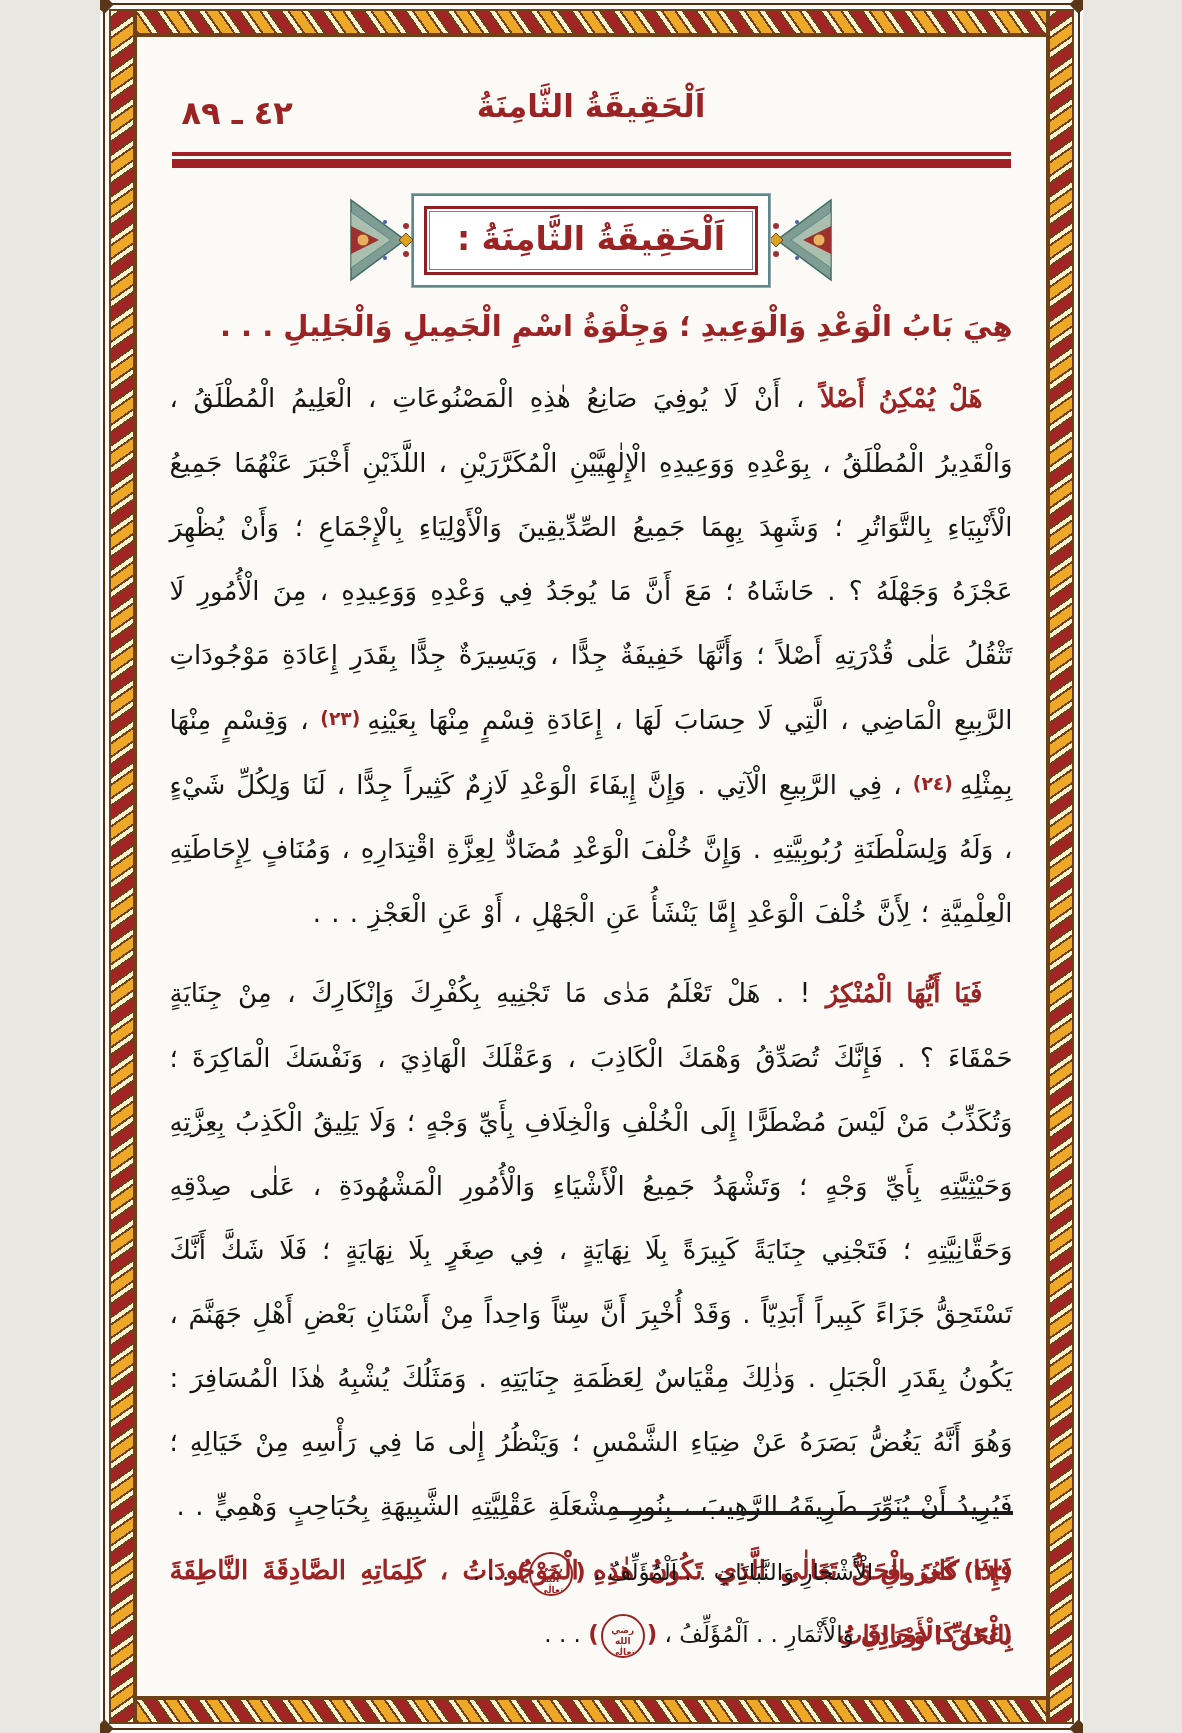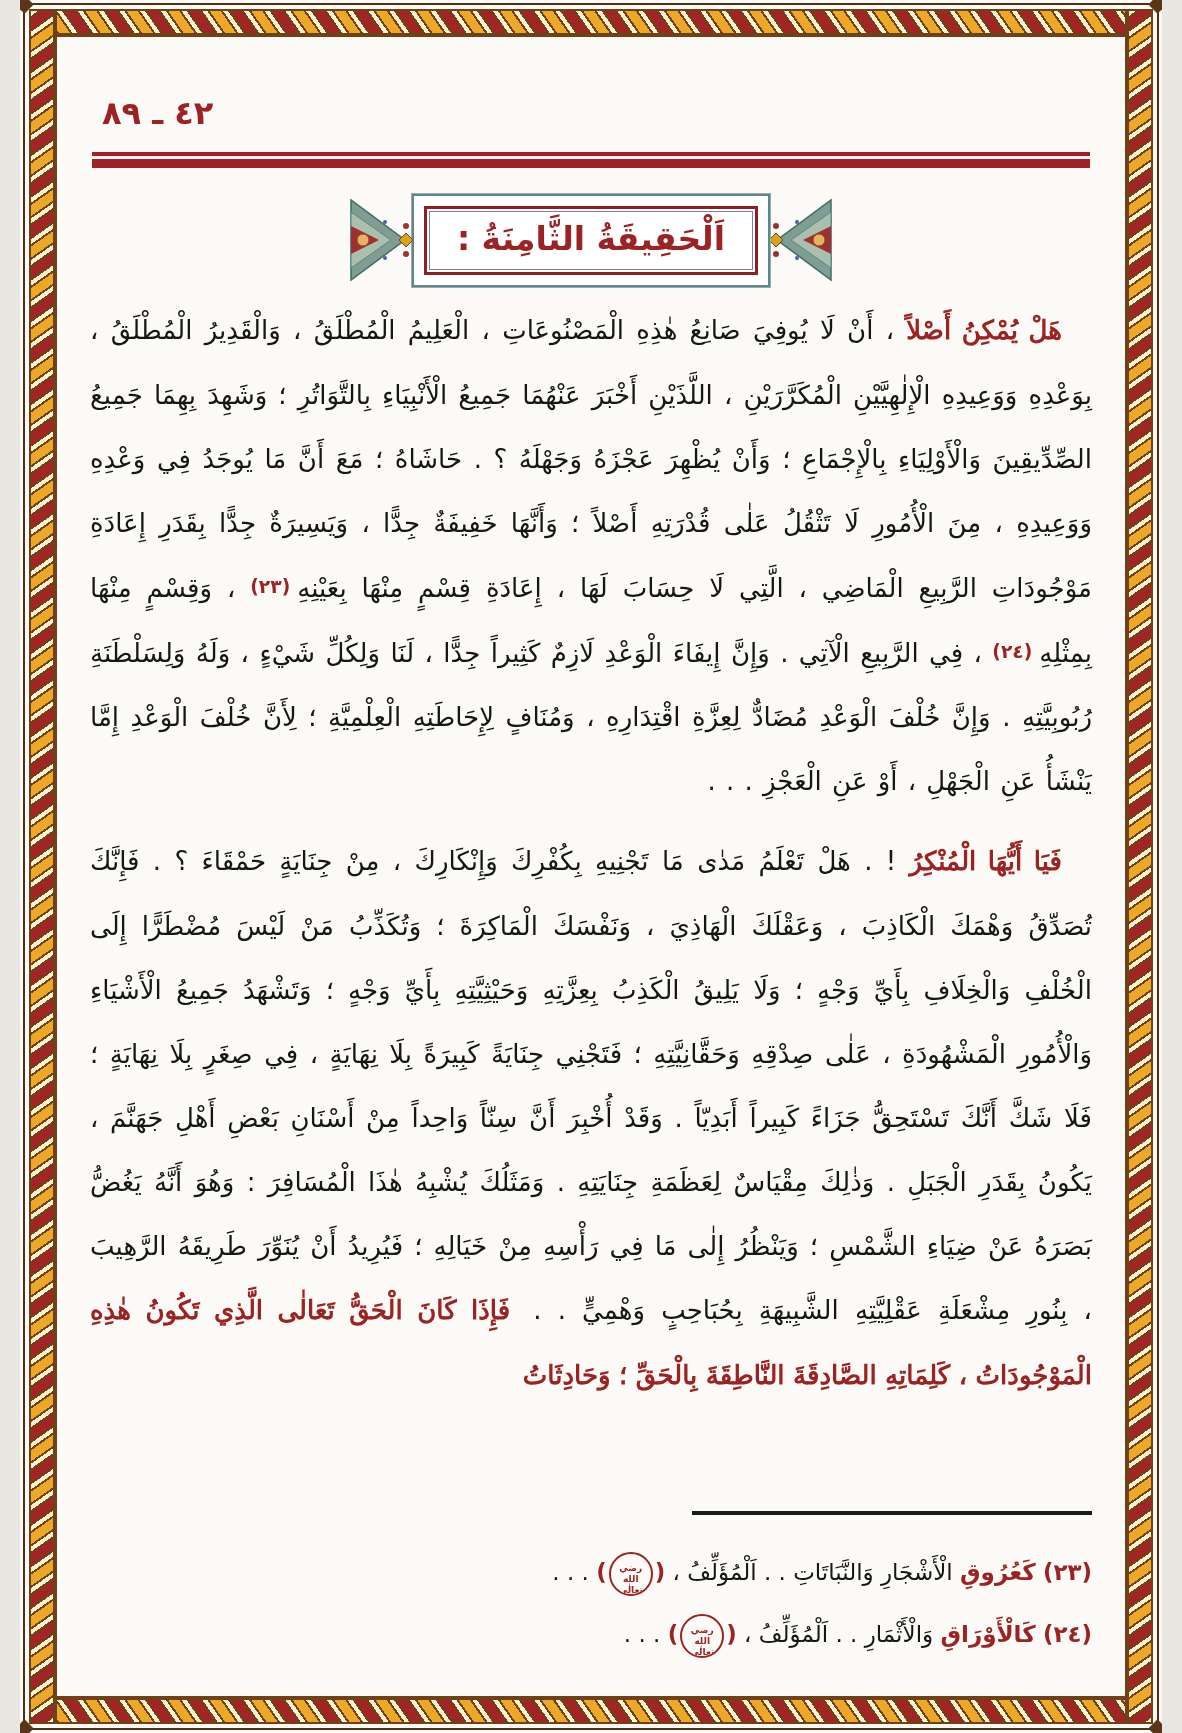--- a/index.html
+++ b/index.html
@@ -1,19 +1,19 @@
 <!DOCTYPE html>
 <html lang="ar" dir="rtl"><head>
 <meta charset="utf-8">
 <style>
   * { margin:0; padding:0; box-sizing:border-box; }
   html,body { background:#e9e7e2; }
   .page {
     position:relative;
-    width:1142px; height:1733px;
+    width:983px; height:1733px;
     margin:0 auto;
     background:#fbfaf6;
     font-family:"DejaVu Sans", sans-serif;
     direction:rtl;
     overflow:hidden;
   }
   
   .frame-line-outer {
     position:absolute; inset:3px;
     border:2px solid #4f3014;
@@ -107,20 +107,21 @@
   <div class="band band-left chain-v"></div>
   <div class="band band-right chain-v"></div>
   <div class="nub nub-tl"></div>
   <div class="nub nub-tr"></div>
   <div class="nub nub-bl"></div>
   <div class="nub nub-br"></div>
 
   <div class="content">
 
     <div class="page-numbers">٤٢ ـ ٨٩</div>
+    <div class="header-title">اَلْحَقِيقَةُ الثَّامِنَةُ</div>
     <div class="double-rule">
       <div class="rule-thin"></div>
       <div class="rule-thick"></div>
     </div>
 
     <div class="cartouche-row">
       <svg class="ornament" width="66" height="96" viewBox="0 0 64 96">
         <polygon points="64,8 64,88 10,48" fill="#7f9d92" stroke="#3f6b65" stroke-width="1.5"></polygon>
         <polygon points="64,20 64,76 24,48" fill="#aabfae" stroke="#5c8886" stroke-width="1"></polygon>
         <polygon points="64,34 64,62 36,48" fill="#a03030"></polygon>
@@ -143,20 +144,21 @@
         <circle cx="52" cy="48" r="6" fill="#e8b060" stroke="#8a4a20" stroke-width="1"></circle>
         <polygon points="16,48 9,41 2,48 9,55" fill="#d9a31f" stroke="#6e4118" stroke-width="1"></polygon>
         <circle cx="9" cy="34" r="3" fill="#a03030"></circle>
         <circle cx="9" cy="62" r="3" fill="#a03030"></circle>
         <circle cx="30" cy="30" r="2" fill="#4a5f9e"></circle>
         <circle cx="30" cy="66" r="2" fill="#4a5f9e"></circle>
       </svg>
     </div>
 
     <div class="body-text">
+      <div class="intro">هِيَ بَابُ الْوَعْدِ وَالْوَعِيدِ ؛ وَجِلْوَةُ اسْمِ الْجَمِيلِ وَالْجَلِيلِ . . .</div>
       <p class="para"><span class="seg-red">هَلْ يُمْكِنُ أَصْلاً</span><span class="seg-text"> ، أَنْ لَا يُوفِيَ صَانِعُ هٰذِهِ الْمَصْنُوعَاتِ ، الْعَلِيمُ الْمُطْلَقُ ، وَالْقَدِيرُ الْمُطْلَقُ ، بِوَعْدِهِ وَوَعِيدِهِ الْإِلٰهِيَّيْنِ الْمُكَرَّرَيْنِ ، اللَّذَيْنِ أَخْبَرَ عَنْهُمَا جَمِيعُ الْأَنْبِيَاءِ بِالتَّوَاتُرِ ؛ وَشَهِدَ بِهِمَا جَمِيعُ الصِّدِّيقِينَ وَالْأَوْلِيَاءِ بِالْإِجْمَاعِ ؛ وَأَنْ يُظْهِرَ عَجْزَهُ وَجَهْلَهُ ؟ . حَاشَاهُ ؛ مَعَ أَنَّ مَا يُوجَدُ فِي وَعْدِهِ وَوَعِيدِهِ ، مِنَ الْأُمُورِ لَا تَثْقُلُ عَلٰى قُدْرَتِهِ أَصْلاً ؛ وَأَنَّهَا خَفِيفَةٌ جِدًّا ، وَيَسِيرَةٌ جِدًّا بِقَدَرِ إِعَادَةِ مَوْجُودَاتِ الرَّبِيعِ الْمَاضِي ، الَّتِي لَا حِسَابَ لَهَا ، إِعَادَةِ قِسْمٍ مِنْهَا بِعَيْنِهِ</span><span class="seg-ref">(٢٣)</span><span class="seg-text"> ، وَقِسْمٍ مِنْهَا بِمِثْلِهِ</span><span class="seg-ref">(٢٤)</span><span class="seg-text"> ، فِي الرَّبِيعِ الْآتِي . وَإِنَّ إِيفَاءَ الْوَعْدِ لَازِمٌ كَثِيراً جِدًّا ، لَنَا وَلِكُلِّ شَيْءٍ ، وَلَهُ وَلِسَلْطَنَةِ رُبُوبِيَّتِهِ . وَإِنَّ خُلْفَ الْوَعْدِ مُضَادٌّ لِعِزَّةِ اقْتِدَارِهِ ، وَمُنَافٍ لِإِحَاطَتِهِ الْعِلْمِيَّةِ ؛ لِأَنَّ خُلْفَ الْوَعْدِ إِمَّا يَنْشَأُ عَنِ الْجَهْلِ ، أَوْ عَنِ الْعَجْزِ . . .</span></p>
       <p class="para"><span class="seg-red">فَيَا أَيُّهَا الْمُنْكِرُ</span><span class="seg-text"> ! . هَلْ تَعْلَمُ مَدٰى مَا تَجْنِيهِ بِكُفْرِكَ وَإِنْكَارِكَ ، مِنْ جِنَايَةٍ حَمْقَاءَ ؟ . فَإِنَّكَ تُصَدِّقُ وَهْمَكَ الْكَاذِبَ ، وَعَقْلَكَ الْهَاذِيَ ، وَنَفْسَكَ الْمَاكِرَةَ ؛ وَتُكَذِّبُ مَنْ لَيْسَ مُضْطَرًّا إِلَى الْخُلْفِ وَالْخِلَافِ بِأَيِّ وَجْهٍ ؛ وَلَا يَلِيقُ الْكَذِبُ بِعِزَّتِهِ وَحَيْثِيَّتِهِ بِأَيِّ وَجْهٍ ؛ وَتَشْهَدُ جَمِيعُ الْأَشْيَاءِ وَالْأُمُورِ الْمَشْهُودَةِ ، عَلٰى صِدْقِهِ وَحَقَّانِيَّتِهِ ؛ فَتَجْنِي جِنَايَةً كَبِيرَةً بِلَا نِهَايَةٍ ، فِي صِغَرٍ بِلَا نِهَايَةٍ ؛ فَلَا شَكَّ أَنَّكَ تَسْتَحِقُّ جَزَاءً كَبِيراً أَبَدِيّاً . وَقَدْ أُخْبِرَ أَنَّ سِنّاً وَاحِداً مِنْ أَسْنَانِ بَعْضِ أَهْلِ جَهَنَّمَ ، يَكُونُ بِقَدَرِ الْجَبَلِ . وَذٰلِكَ مِقْيَاسٌ لِعَظَمَةِ جِنَايَتِهِ . وَمَثَلُكَ يُشْبِهُ هٰذَا الْمُسَافِرَ : وَهُوَ أَنَّهُ يَغُضُّ بَصَرَهُ عَنْ ضِيَاءِ الشَّمْسِ ؛ وَيَنْظُرُ إِلٰى مَا فِي رَأْسِهِ مِنْ خَيَالِهِ ؛ فَيُرِيدُ أَنْ يُنَوِّرَ طَرِيقَهُ الرَّهِيبَ ، بِنُورِ مِشْعَلَةِ عَقْلِيَّتِهِ الشَّبِيهَةِ بِحُبَاحِبٍ وَهْمِيٍّ . . </span><span class="seg-red">فَإِذَا كَانَ الْحَقُّ تَعَالٰى الَّذِي تَكُونُ هٰذِهِ الْمَوْجُودَاتُ ، كَلِمَاتِهِ الصَّادِقَةَ النَّاطِقَةَ بِالْحَقِّ ؛ وَحَادِثَاتُ</span></p>
     </div>
 
     <div class="footnotes">
       <div class="footnote-sep"></div>
 
       <div class="footnote">
         <span class="fn-num">(٢٣)</span>
         <span class="fn-lead">كَعُرُوقِ</span>

